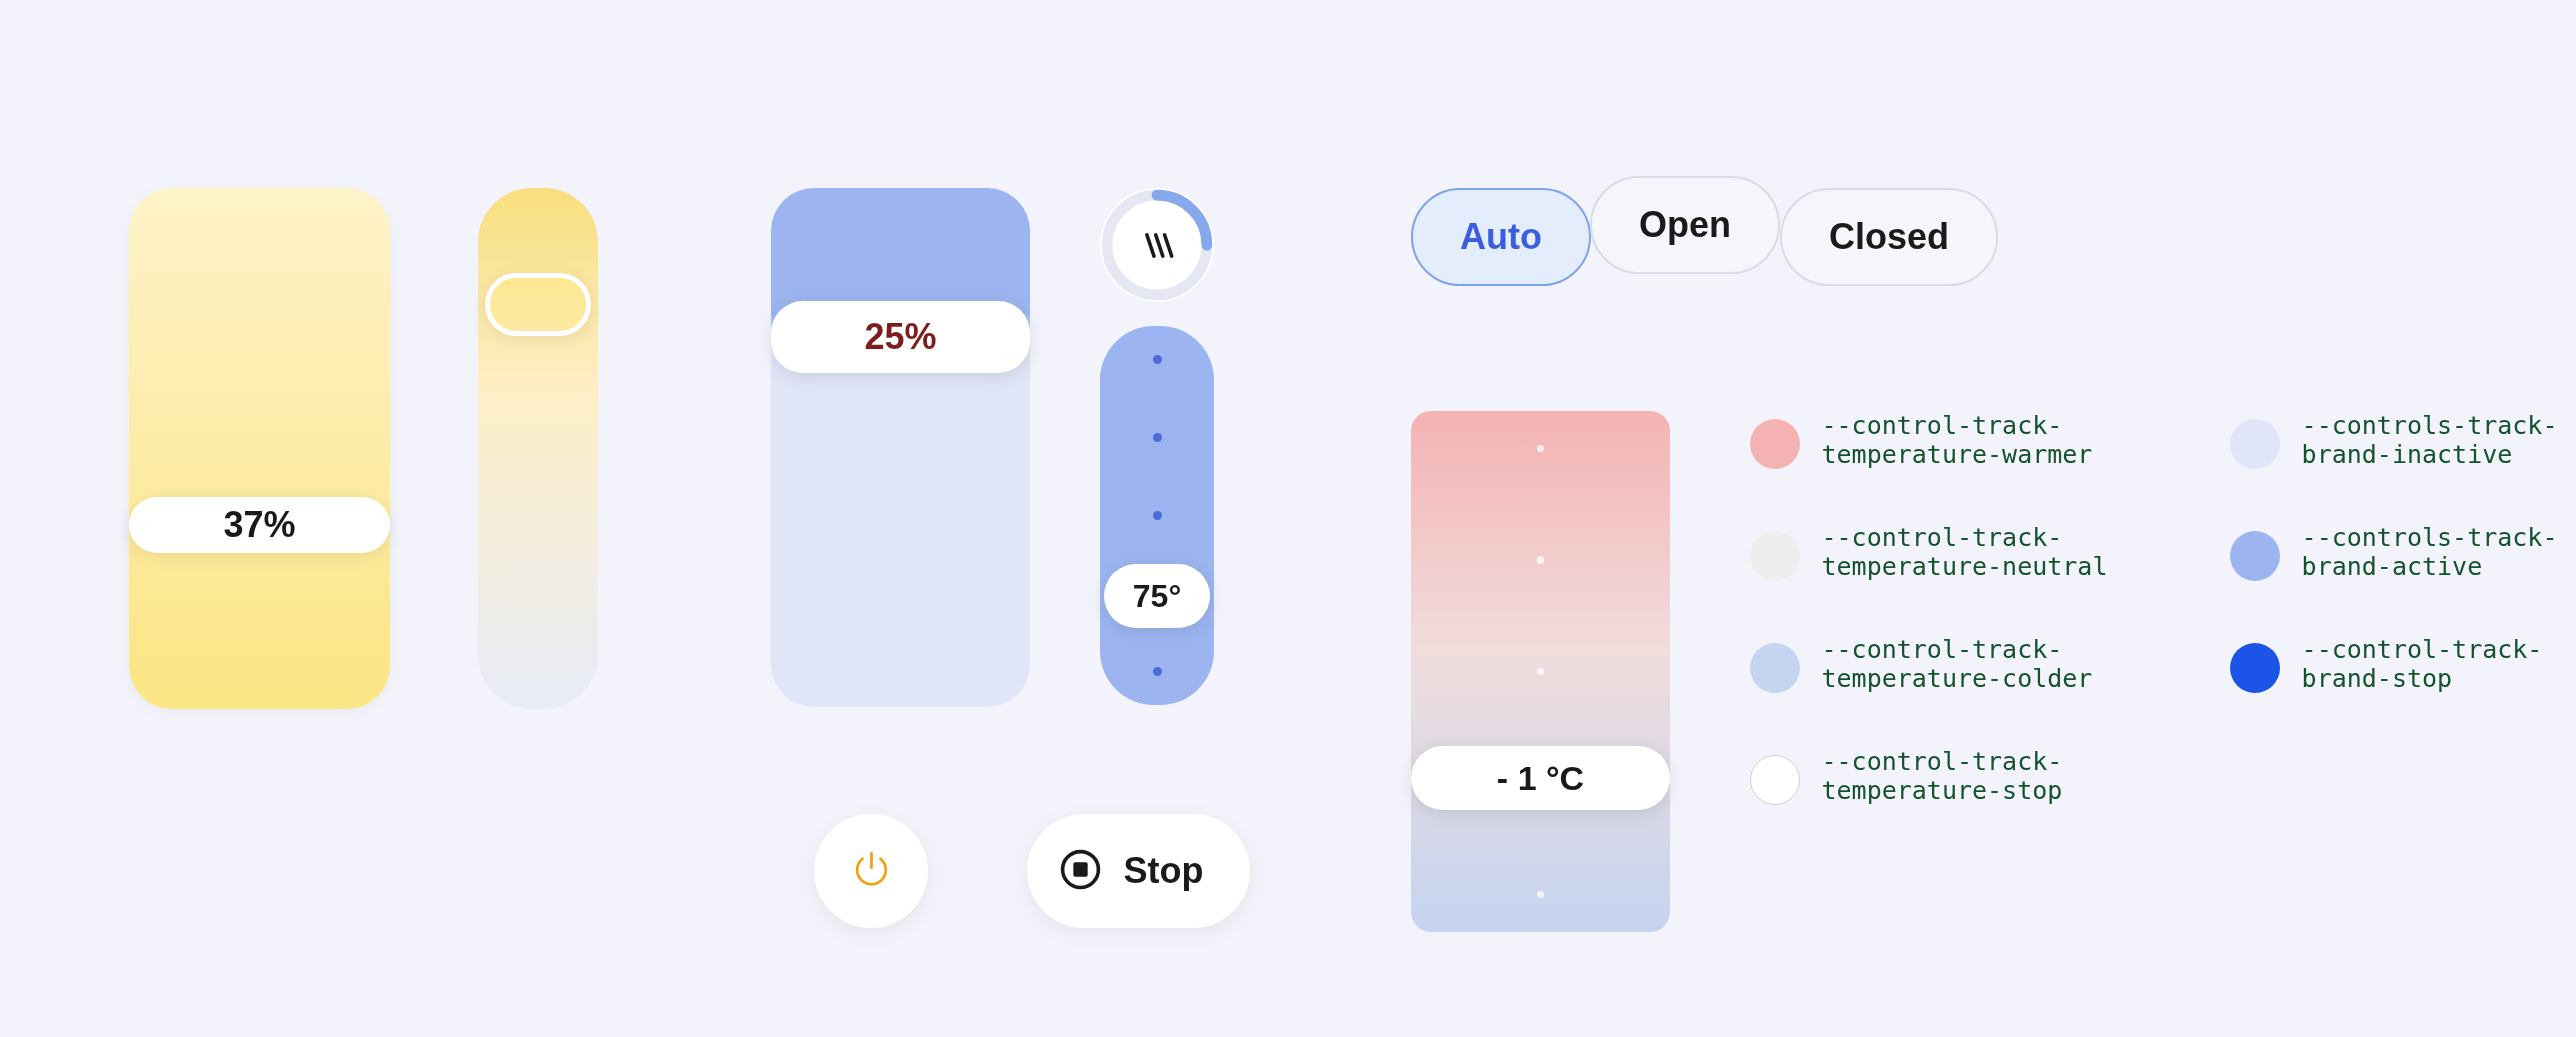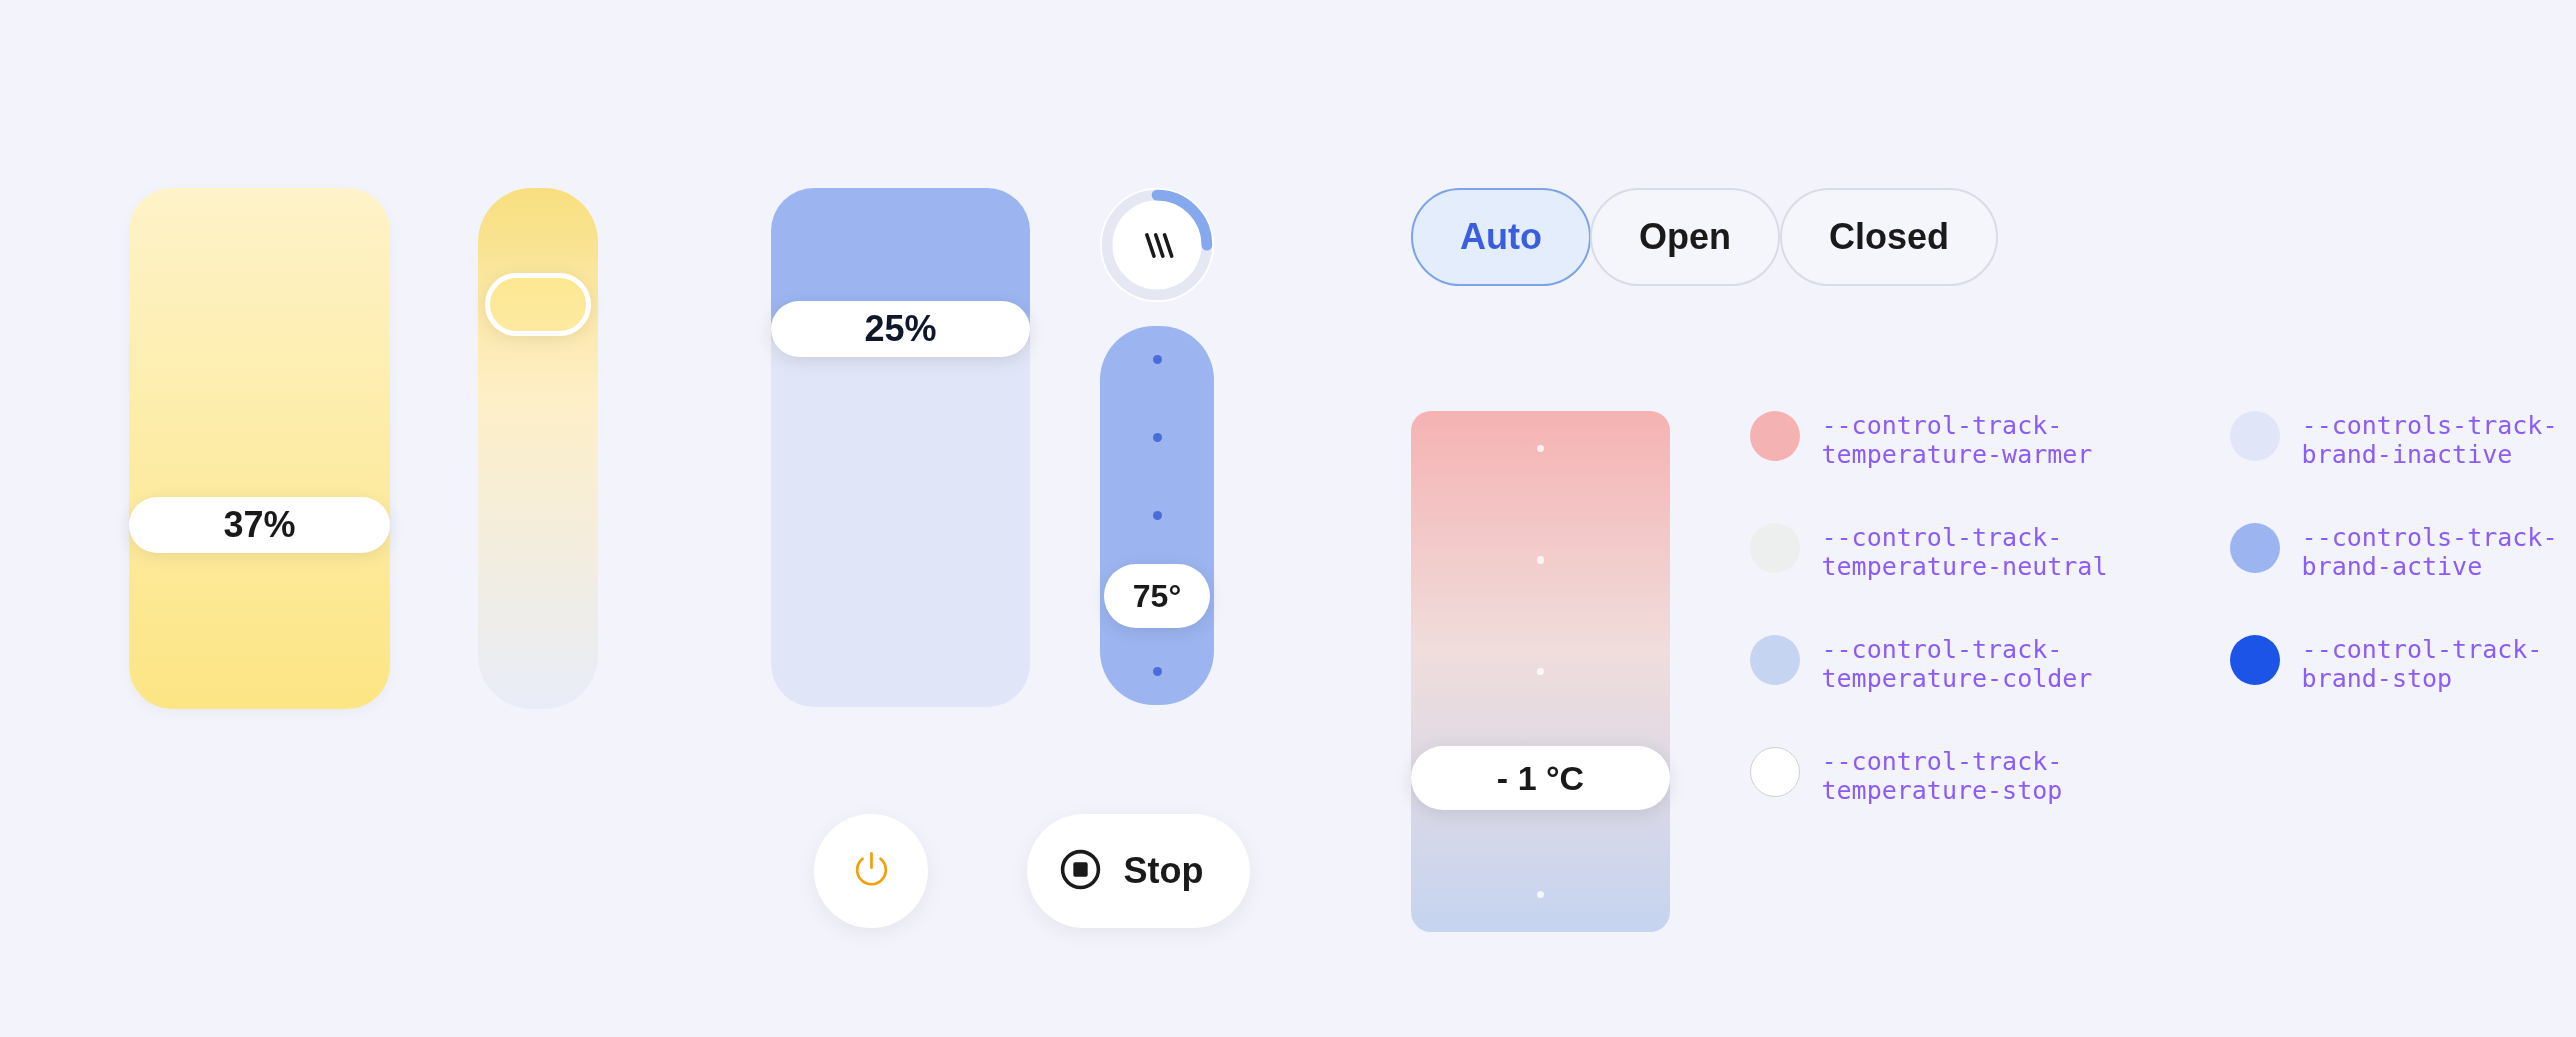--- a/index.html
+++ b/index.html
@@ -69,31 +69,31 @@
   top: 188px;
   width: 259px;
   height: 519px;
   border-radius: 43px;
   background: linear-gradient(180deg, #9cb5f0 0%, #9cb5f0 24%, #e0e5f7 30%, #e0e5f7 100%);
 }
 .slider-blue .thumb {
   position: absolute;
   left: 0; right: 0;
   top: 113px;
-  height: 56px;
+  height: 72px;
   width: 100%;
   background: #fff;
   border-radius: 32px;
   box-shadow: 0 3.6px 18px rgba(0,0,0,0.1);
   display: flex;
   align-items: center;
   justify-content: center;
   font-size: 36px;
   font-weight: 600;
-  color: #0f172a;
+  color: #7f1d1d;
   text-align: center;
 }
 
 
 .circle-gauge {
   position: absolute;
   left: 1100px;
   top: 188px;
   width: 114px;
   height: 114px;
@@ -203,21 +203,21 @@
   border: 2.7px solid #d8dce8;
   background: #f5f6fb;
   color: #1a1a1a;
 }
 .pill.active {
   border-color: #7ea3ea;
   background: #e4edfb;
   color: #3b5ee0;
 }
 .pill-auto { left: 1411px; top: 188px; }
-.pill-open { left: 1590px; top: 188px; }
+.pill-open { left: 1590px; top: 176px; }
 .pill-closed { left: 1780px; top: 188px; }
 
 
 .slider-temp-grad {
   position: absolute;
   left: 1411px;
   top: 411px;
   width: 259px;
   height: 521px;
   border-radius: 20px;
@@ -255,24 +255,24 @@
   position: absolute;
   left: 1750px;
   top: 411px;
   display: grid;
   grid-template-columns: auto auto;
   column-gap: 89px;
   row-gap: 54px;
 }
 .legend-item {
   display: flex;
-  align-items: flex-start;
+  align-items: flex-end;
   gap: 21.5px;
   font-size: 25px;
-  color: #8b5cf6;
+  color: #14532d;
   font-family: ui-monospace, "SF Mono", Menlo, monospace;
 }
 .swatch {
   width: 50px;
   height: 50px;
   border-radius: 50%;
   flex-shrink: 0;
 }
 .sw-warmer { background: #f5b2b2; }
 .sw-neutral { background: #edeeee; }

